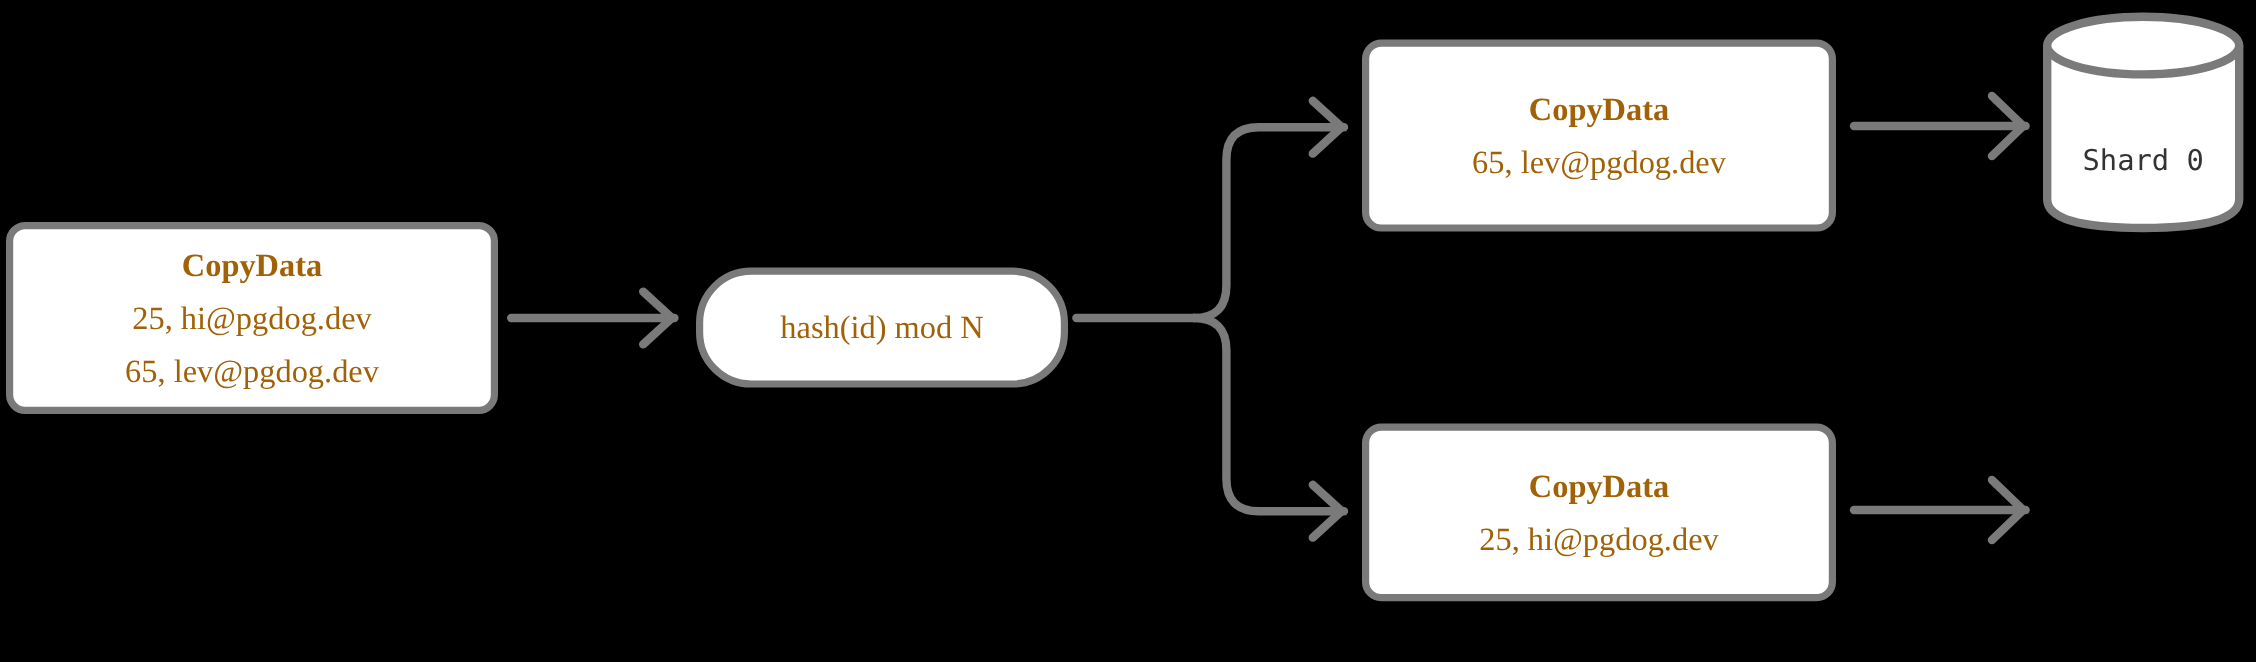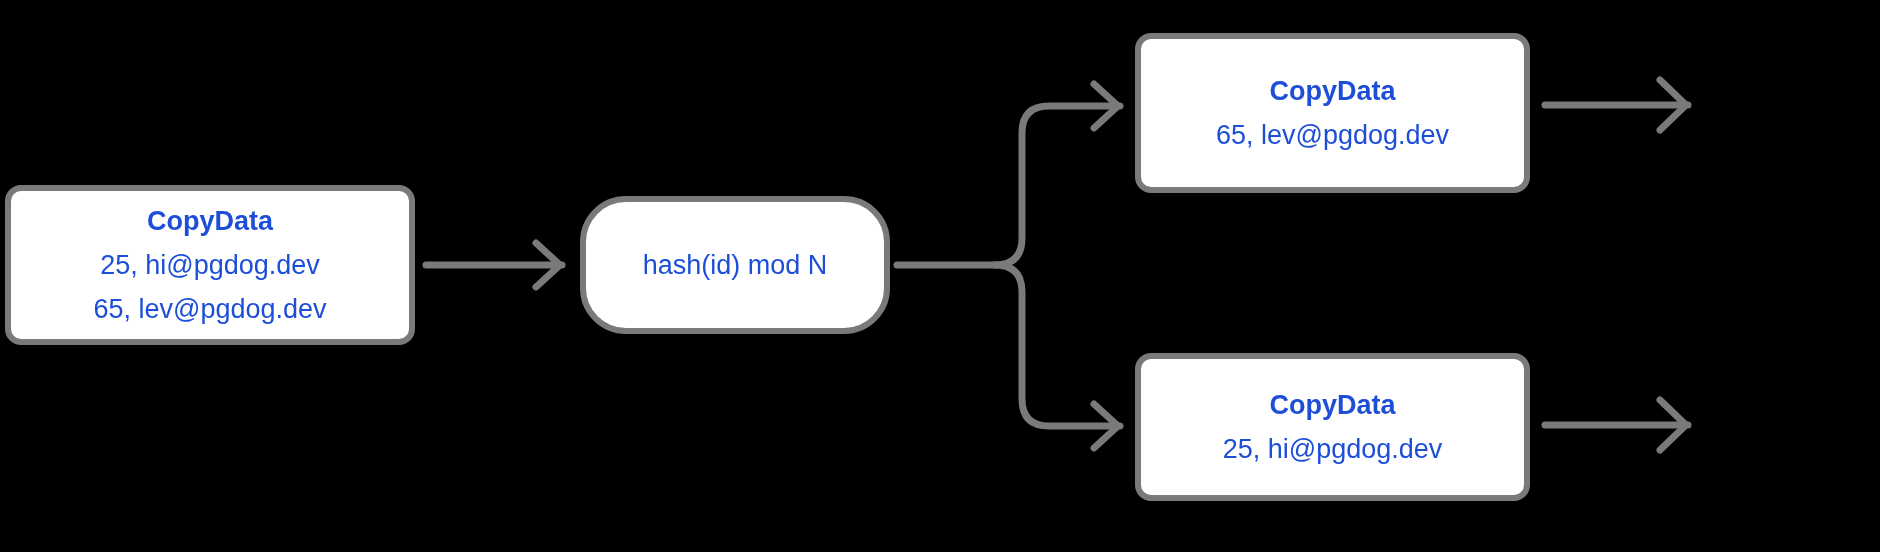--- a/index.html
+++ b/index.html
@@ -30,34 +30,34 @@
     box-sizing: border-box;
     display: flex;
     flex-direction: column;
     align-items: center;
     justify-content: center;
     color: #333333;
   }
   .node.rect { border-radius: 16px; }
   .node.pill { border-radius: 46px; }
   .node .line {
-    font-family: Liberation Sans, sans-serif;
+    font-family: Liberation Serif, serif;
     font-size: 27px;
     line-height: 44px;
     letter-spacing: 0px;
     white-space: pre;
-    color: #1d4ed8;
+    color: #a16207;
   }
   .node .line.title {
     font-weight: bold;
   }
   
   #node-source { left: 5px; top: 185px; width: 410px; height: 160px; }
   
-  #node-hash { left: 580px; top: 196px; width: 310px; height: 138px; justify-content: center; }
+  #node-hash { left: 580px; top: 223px; width: 310px; height: 100px; justify-content: center; }
   #node-hash .line { font-size: 27px; }
   
   #node-shard0-data { left: 1135px; top: 33px; width: 395px; height: 160px; }
   #node-shard1-data { left: 1135px; top: 353px; width: 395px; height: 148px; }
 
   
   .cylinder {
     position: absolute;
   }
   .cylinder svg { display: block; }
@@ -129,15 +129,22 @@
   <div class="node rect" id="node-shard0-data">
     <span class="line title">CopyData</span>
     <span class="line">65, lev@pgdog.dev</span>
   </div>
 
   <div class="node rect" id="node-shard1-data">
     <span class="line title">CopyData</span>
     <span class="line">25, hi@pgdog.dev</span>
   </div>
 
+  <div class="cylinder" id="cyl-shard0">
+    <svg width="172" height="188" viewBox="0 0 172 188" xmlns="http://www.w3.org/2000/svg">
+      <path d="M 6 30 L 6 158 Q 6 182 86 182 Q 166 182 166 158 L 166 30" fill="#ffffff" stroke="#7a7a7a" stroke-width="7" stroke-linejoin="round"></path>
+      <ellipse cx="86" cy="30" rx="80" ry="24" fill="#ffffff" stroke="#7a7a7a" stroke-width="7"></ellipse>
+    </svg>
+    <div class="cyl-label">Shard 0</div>
+  </div>
 
 
 </div>
 
 </body></html>

